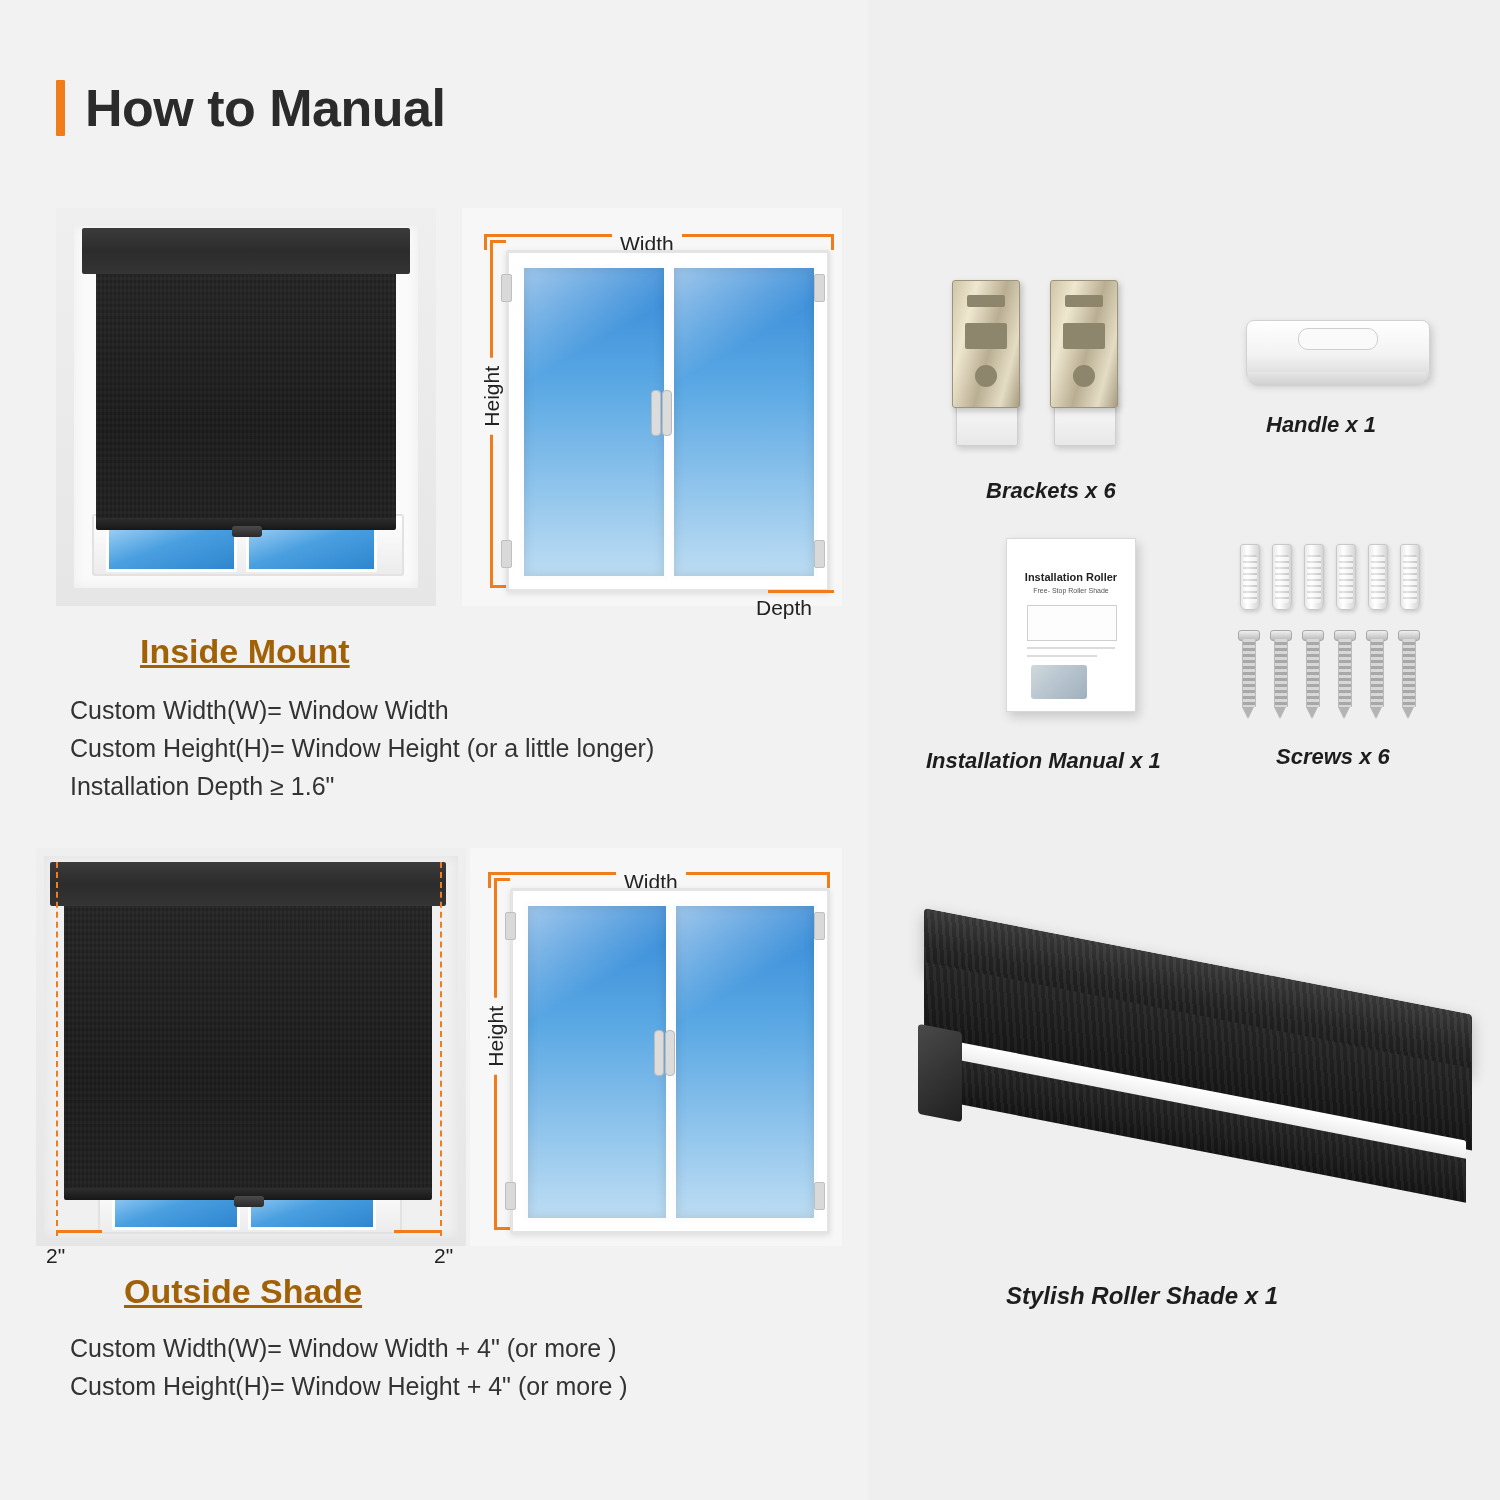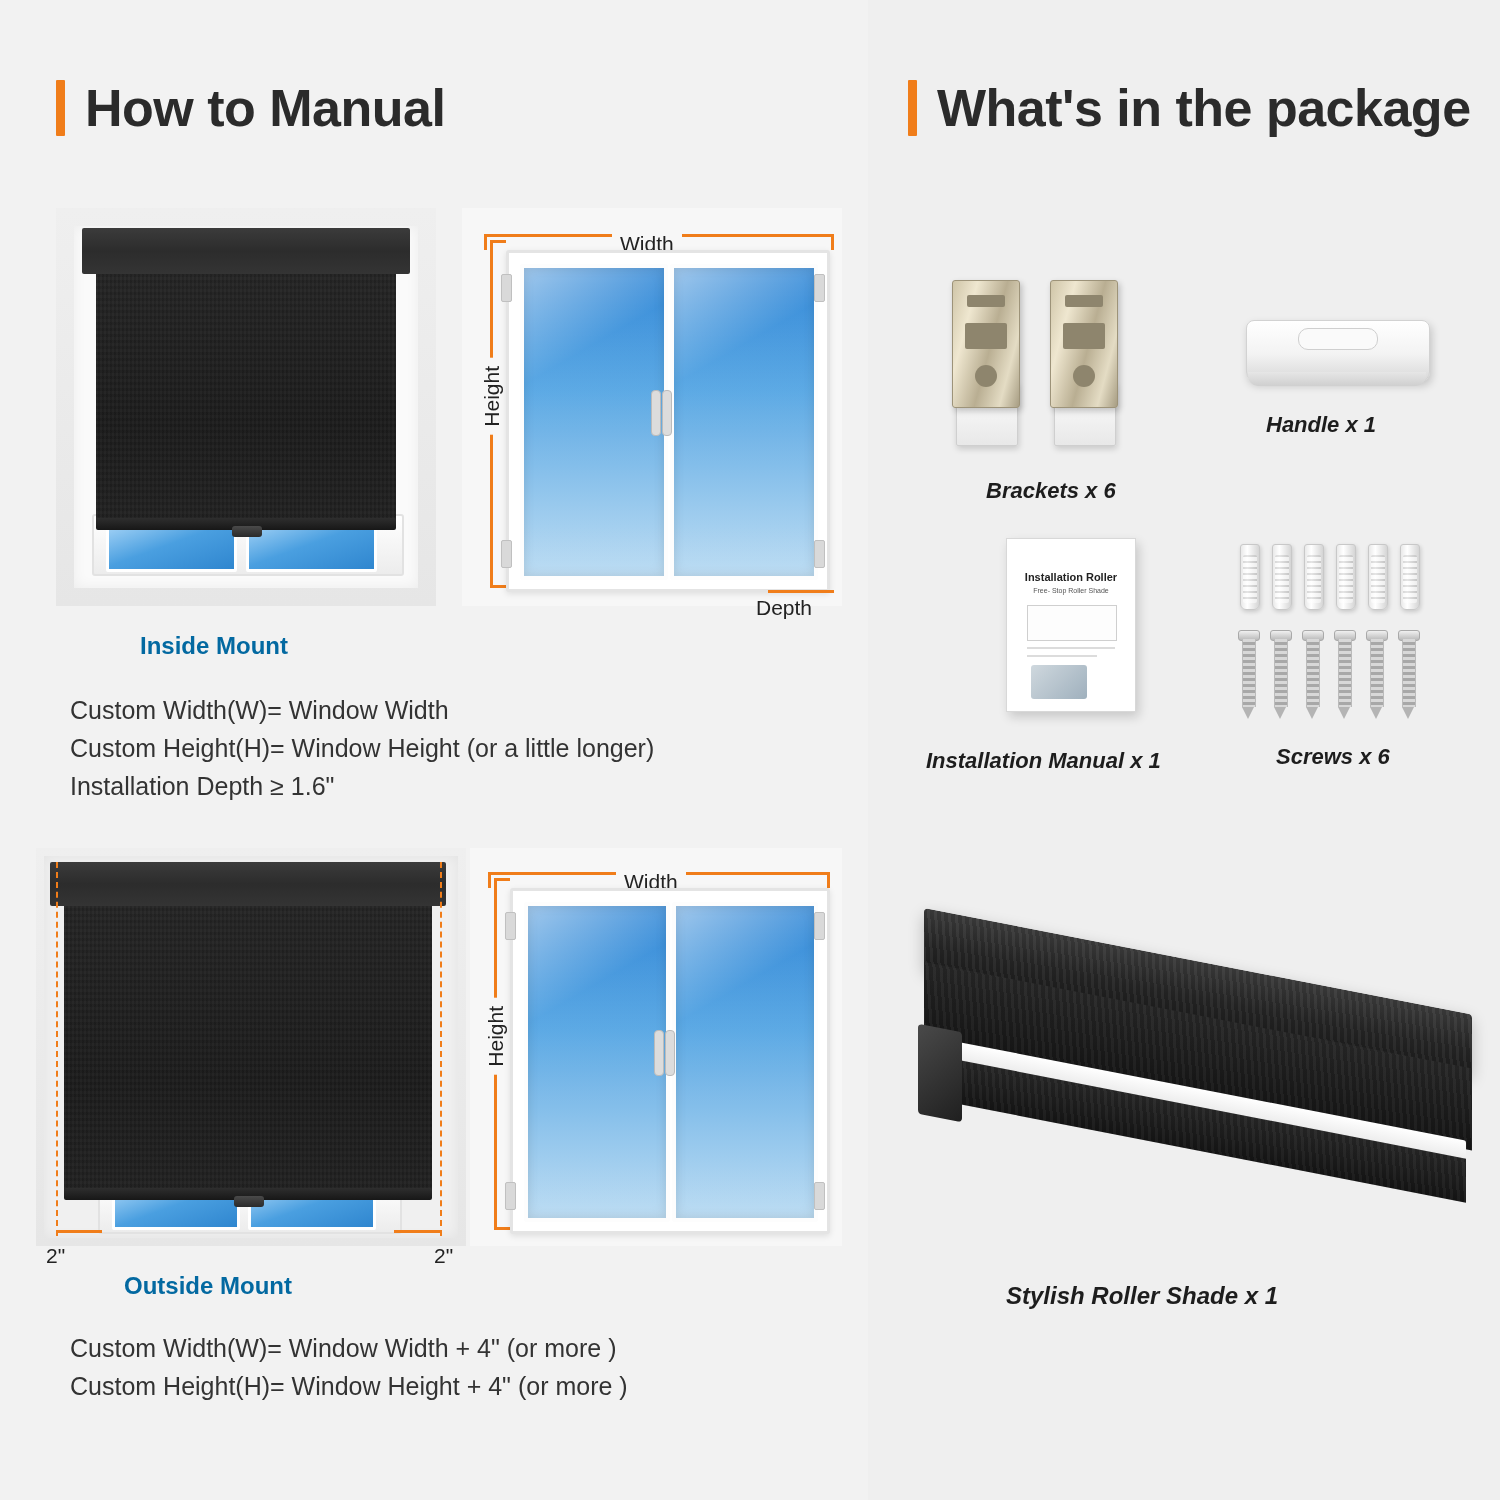--- a/index.html
+++ b/index.html
@@ -158,23 +158,24 @@
     color: #222;
     font-family: "Liberation Sans", sans-serif;
   }
   .dim-label.vertical {
     writing-mode: vertical-rl;
     transform: rotate(180deg);
   }
 
   .caption-title {
     position: absolute;
-    font-size: 24px;
+    font-size: 34px;
     font-weight: bold;
-    color: #0369a1;
+    color: #a16207;
+    text-decoration: underline;
   }
   .caption-line {
     position: absolute;
     font-size: 25px;
     color: #333;
     white-space: nowrap;
   }
 
   
   .part-label {
@@ -397,33 +398,29 @@
       <div class="win-glass" style="left:54px; top:54px; width:138px; height:312px;"></div>
       <div class="win-glass" style="left:202px; top:54px; width:138px; height:312px;"></div>
       <div class="win-handle" style="left:184px; top:182px; height:44px;"></div>
       <div class="win-handle" style="left:195px; top:182px; height:44px;"></div>
       <div class="hinge" style="left:35px; top:64px;"></div>
       <div class="hinge" style="left:35px; top:334px;"></div>
       <div class="hinge" style="left:344px; top:64px;"></div>
       <div class="hinge" style="left:344px; top:334px;"></div>
     </div>
 
-    <div class="caption-title" style="left:124px; top:1272px;">Outside Mount</div>
+    <div class="caption-title" style="left:124px; top:1272px;">Outside Shade</div>
     <div class="caption-line" style="left:70px; top:1334px;">Custom Width(W)= Window Width + 4" (or more )</div>
     <div class="caption-line" style="left:70px; top:1372px;">Custom Height(H)= Window Height + 4" (or more )</div>
   </div>
 
   <div class="divider"></div>
 
   <div class="right-panel">
 
-    <div class="heading" id="heading-right" style="left:40px; top:78px;">
-      <span class="bar"></span>
-      <span class="htext">What's in the package</span>
-    </div>
 
     <div style="position:absolute; left:82px; top:278px; width:200px; height:180px;">
 
       <div class="bracket-base" style="left:6px; top:104px; width:60px; height:62px;"></div>
       <div class="bracket" style="left:2px; top:2px; width:66px; height:126px;">
         <div class="slot" style="left:14px; top:14px; width:38px; height:12px;"></div>
         <div class="slot" style="left:12px; top:42px; width:42px; height:26px; background:#8e856d;"></div>
         <div class="slot" style="left:22px; top:84px; width:22px; height:22px; border-radius:50%;"></div>
       </div>
 

